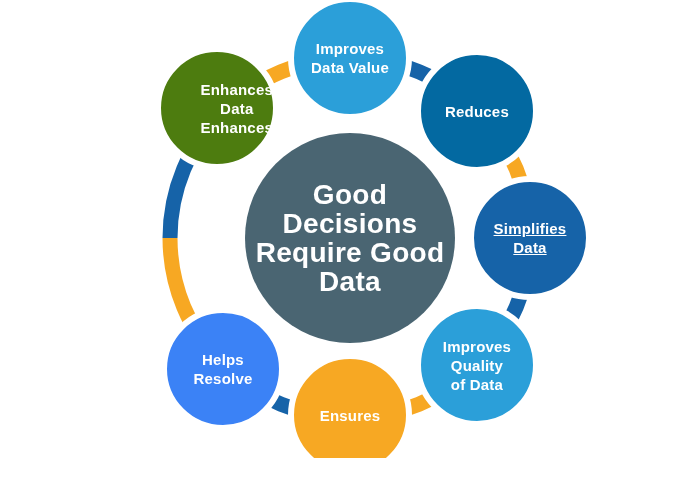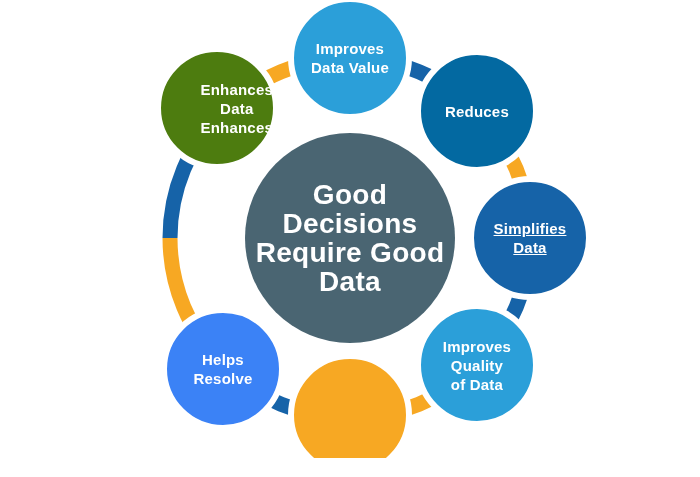--- a/index.html
+++ b/index.html
@@ -104,20 +104,21 @@
   <div class="node pos-bottom-right" style="background: rgb(43, 159, 217);">
     <div>
       <span class="line">Improves</span>
       <span class="line">Quality</span>
       <span class="line">of Data</span>
     </div>
   </div>
 
   <div class="node pos-bottom" style="background: rgb(247, 168, 35);">
     <div>
+      <span class="line">Ensures</span>
     </div>
   </div>
 
   <div class="node pos-bottom-left" style="background: #3b82f6;">
     <div>
       <span class="line">Helps</span>
       <span class="line">Resolve</span>
     </div>
   </div>
 

